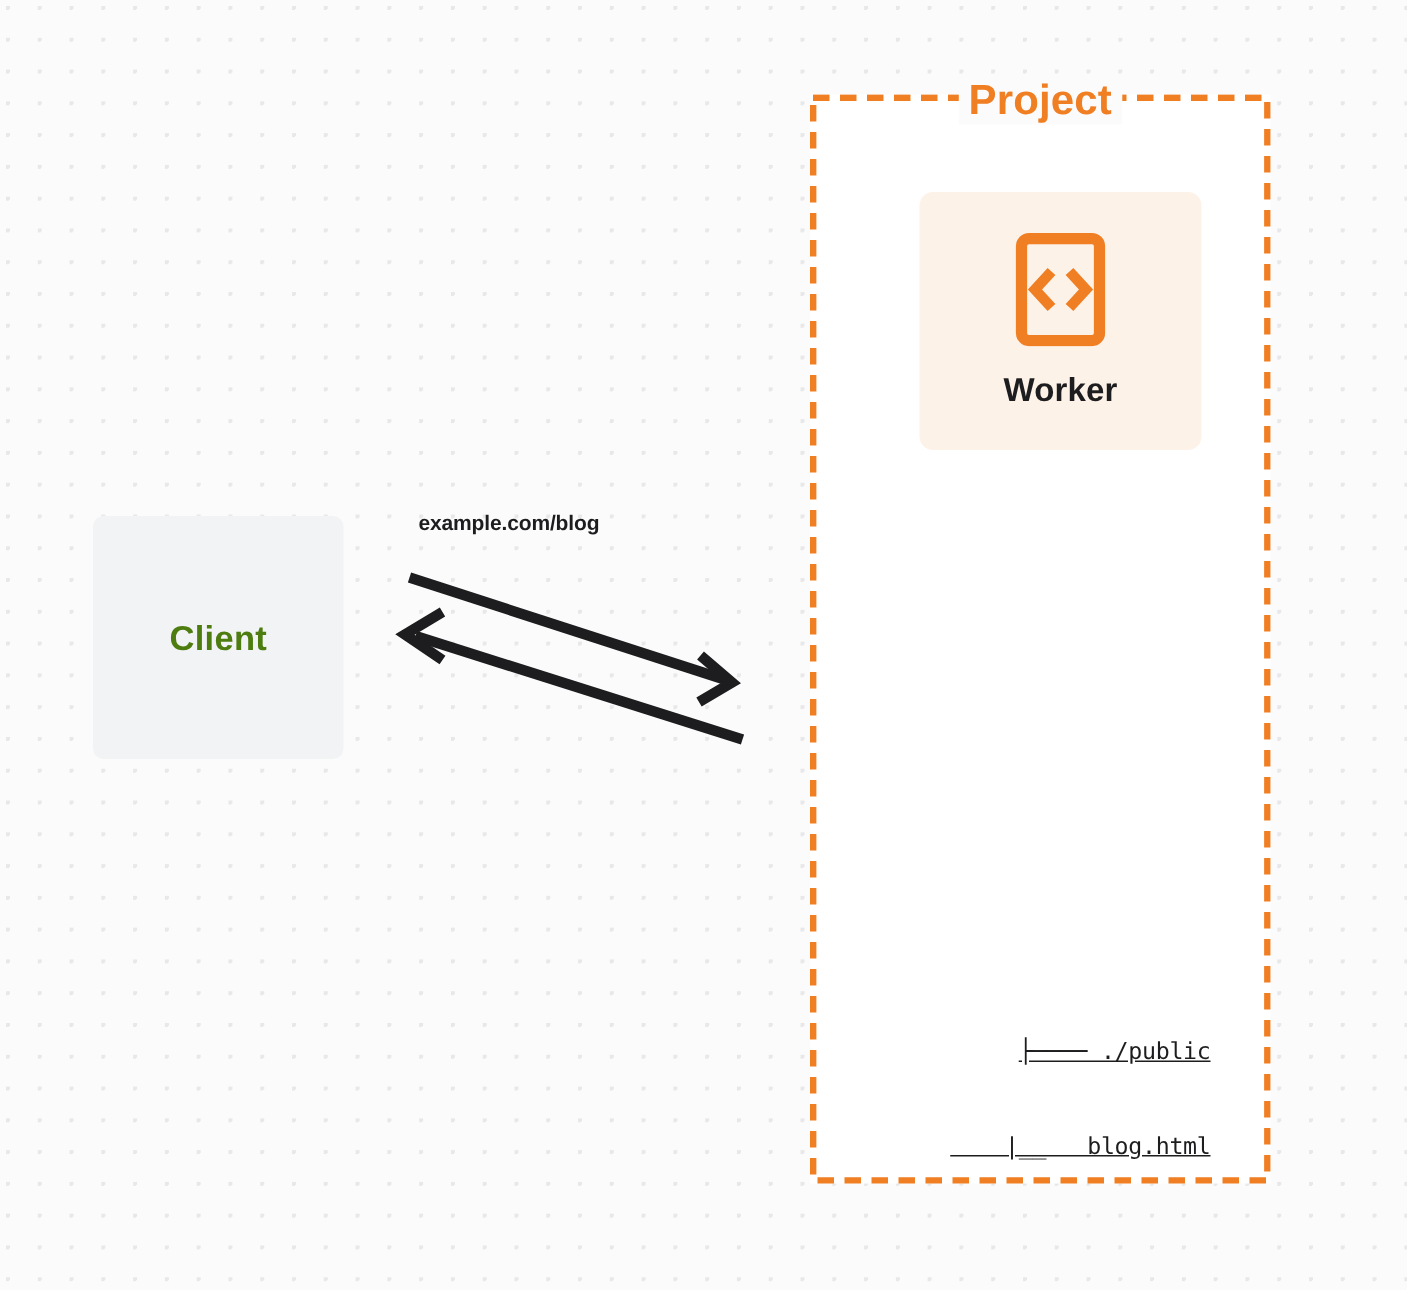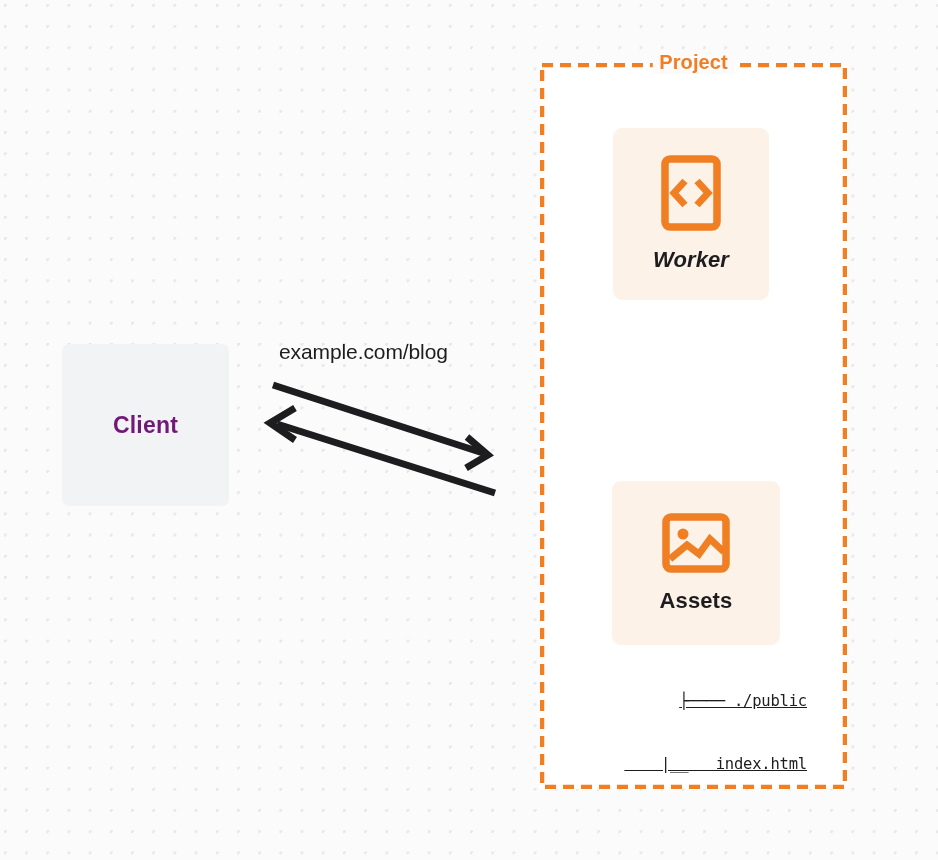--- a/index.html
+++ b/index.html
@@ -33,38 +33,38 @@
     height: 162px;
     background: #f2f3f4;
     border-radius: 7px;
     display: flex;
     align-items: center;
     justify-content: center;
   }
   #client-node .node-label {
     font-size: 23px;
     font-weight: bold;
-    color: #701a75;
+    color: #4d7c0f;
     letter-spacing: 0.2px;
   }
 
   
   #connector {
     position: absolute;
     left: 255px;
     top: 325px;
     width: 260px;
     height: 190px;
   }
   #request-label {
     position: absolute;
     left: 279px;
     top: 340px;
-    font-size: 21px;
-    font-weight: normal;
+    font-size: 14px;
+    font-weight: bold;
     color: #1d1d1f;
     white-space: nowrap;
     letter-spacing: -0.1px;
   }
 
   
   #project-container {
     position: absolute;
     left: 540px;
     top: 63px;
@@ -78,43 +78,42 @@
     inset: 0;
     pointer-events: none;
   }
   #project-title {
     position: absolute;
     left: 50%;
     top: -12px;
     transform: translateX(-50%);
     background: #fbfbfb;
     padding: 0 7px;
-    font-size: 20px;
+    font-size: 28px;
     font-weight: bold;
     color: #f07e23;
     white-space: nowrap;
     letter-spacing: 0.1px;
   }
 
   
   .service-card {
     position: absolute;
     background: #fdf2e8;
     border-radius: 9px;
     display: flex;
     flex-direction: column;
     align-items: center;
     justify-content: center;
   }
   #worker-card {
     left: 73px;
     top: 65px;
-    width: 156px;
+    width: 188px;
     height: 172px;
-    font-style: italic;
   }
   #assets-card {
     left: 72px;
     top: 418px;
     width: 168px;
     height: 164px;
   }
   .service-icon {
     display: block;
     margin-bottom: 16px;
@@ -177,29 +176,21 @@
 
     <div id="worker-card" class="service-card">
       <svg class="service-icon" width="62" height="76" viewBox="0 0 62 76">
         <rect x="5" y="4" width="52" height="68" rx="5" ry="5" fill="none" stroke="#f07e23" stroke-width="7.5"></rect>
         <polyline points="25,26 14,38 25,50" fill="none" stroke="#f07e23" stroke-width="7" stroke-linecap="butt" stroke-linejoin="miter"></polyline>
         <polyline points="37,26 48,38 37,50" fill="none" stroke="#f07e23" stroke-width="7" stroke-linecap="butt" stroke-linejoin="miter"></polyline>
       </svg>
       <span class="service-name">Worker</span>
     </div>
 
-    <div id="assets-card" class="service-card">
-      <svg class="service-icon" width="70" height="62" viewBox="0 0 70 62">
-        <rect x="5" y="5" width="60" height="52" rx="5" ry="5" fill="none" stroke="#f07e23" stroke-width="7.5"></rect>
-        <circle cx="22" cy="22" r="5.5" fill="#f07e23"></circle>
-        <polyline points="9,47 26,33 38,42 49,27 63,40" fill="none" stroke="#f07e23" stroke-width="7" stroke-linecap="butt" stroke-linejoin="miter"></polyline>
-      </svg>
-      <span class="service-name">Assets</span>
-    </div>
 
     <div id="file-tree">
       <span class="tree-line">├──── ./public</span>
-      <span class="tree-line">    |__   index.html</span>
+      <span class="tree-line">    |__   blog.html</span>
       
     </div>
 
   </div>
 </div>
 
 </body></html>

